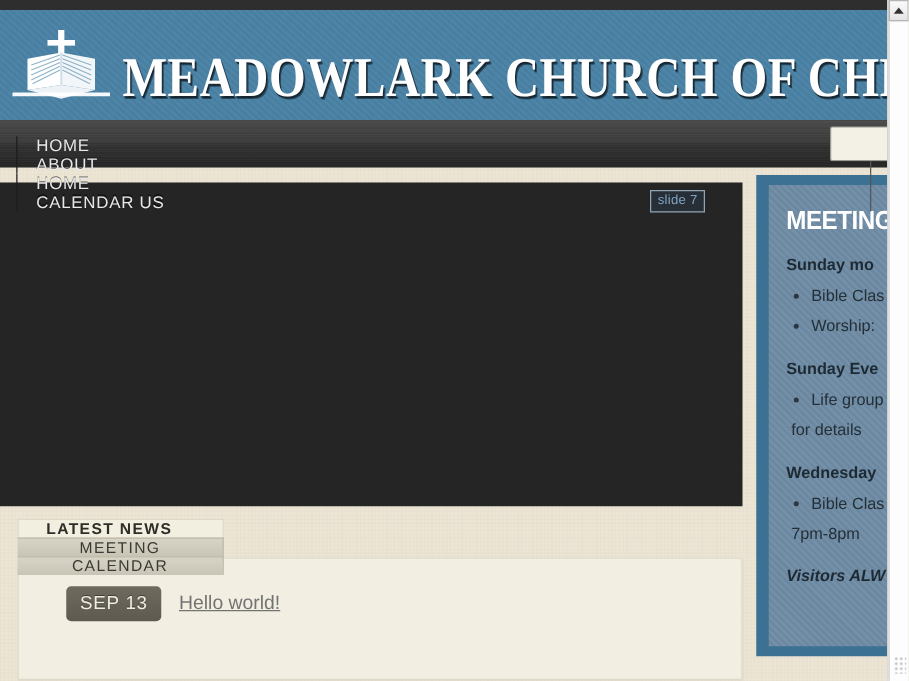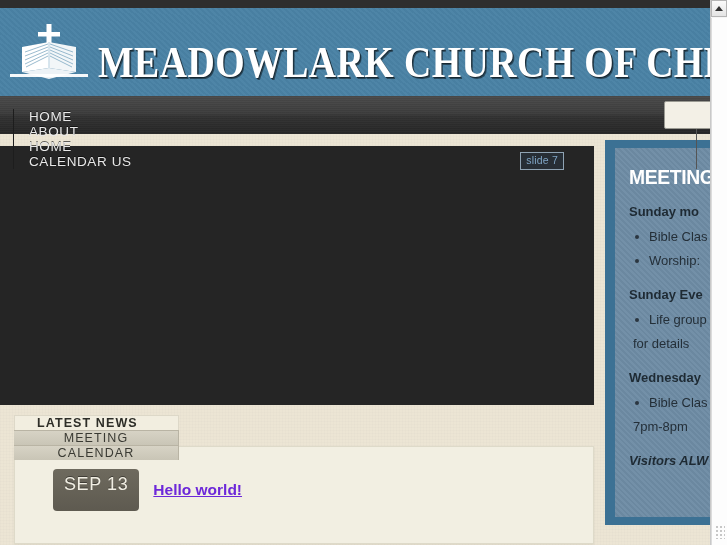--- a/index.html
+++ b/index.html
@@ -218,31 +218,31 @@
   }
   #news-row {
     display: flex;
     align-items: center;
     padding: 22px 0 0 38px;
     gap: 14px;
   }
   #news-date {
     background: linear-gradient(180deg, #6e6a5e 0%, #5e5a50 100%);
     color: #f1eee3;
-    font-size: 18px;
+    font-size: 15px;
     letter-spacing: .6px;
-    padding: 5px 11px 16px 11px;
+    padding: 5px 11px 6px 11px;
     border-radius: 4px;
     text-shadow: 0 -1px 0 rgba(0,0,0,.4);
     white-space: nowrap;
   }
   #news-title {
-    color: #6d28d9;
+    color: #737373;
     font-size: 15.5px;
-    font-weight: bold;
+    font-weight: normal;
     cursor: pointer;
   }
 
   
   #sidebar {
     position: absolute;
     left: 605px; top: 6px;
     width: 105px;
     height: 385px;
     background: #3c7194;

